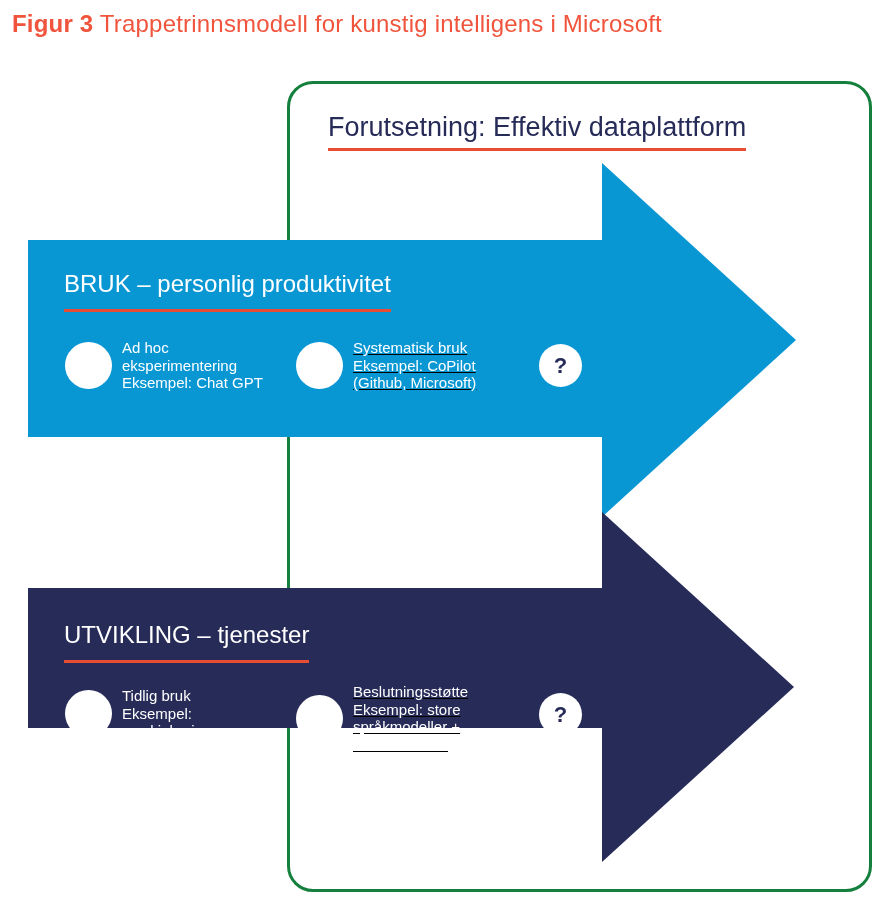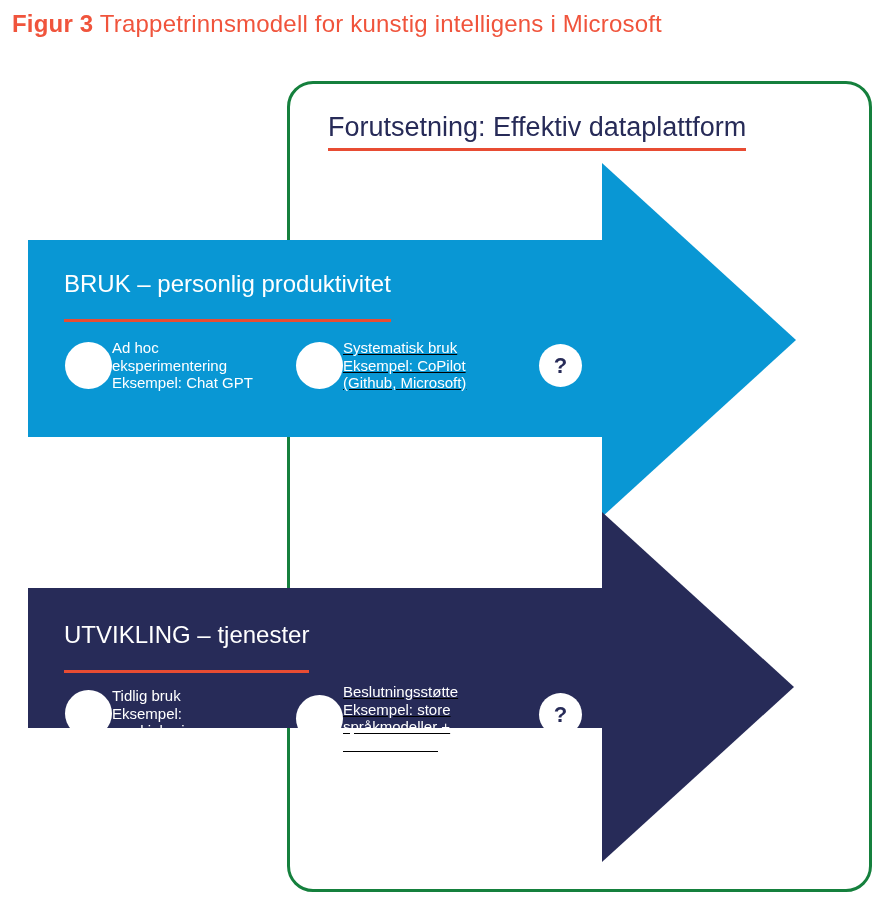--- a/index.html
+++ b/index.html
@@ -91,32 +91,33 @@
     border-bottom: 175px solid transparent;
     border-left: 192px solid #272B58;
     z-index: 3;
   }
 
   .arrow-heading {
     position: absolute;
     left: 36px;
     font-size: 24px;
     color: #ffffff;
-    padding-bottom: 21px;
+    padding-bottom: 11px;
     border-bottom: 3px solid #E84C33;
     white-space: nowrap;
   }
   .arrow-body.bruk .arrow-heading { top: 30px; }
   .arrow-body.utvikling .arrow-heading { top: 33px; }
 
   
   .step {
     position: absolute;
     display: flex;
     align-items: center;
+    gap: 10px;
   }
   .step-circle {
     flex: none;
     width: 47px;
     height: 47px;
     border-radius: 50%;
     background: #ffffff;
   }
   .step-text {
     font-size: 15px;

